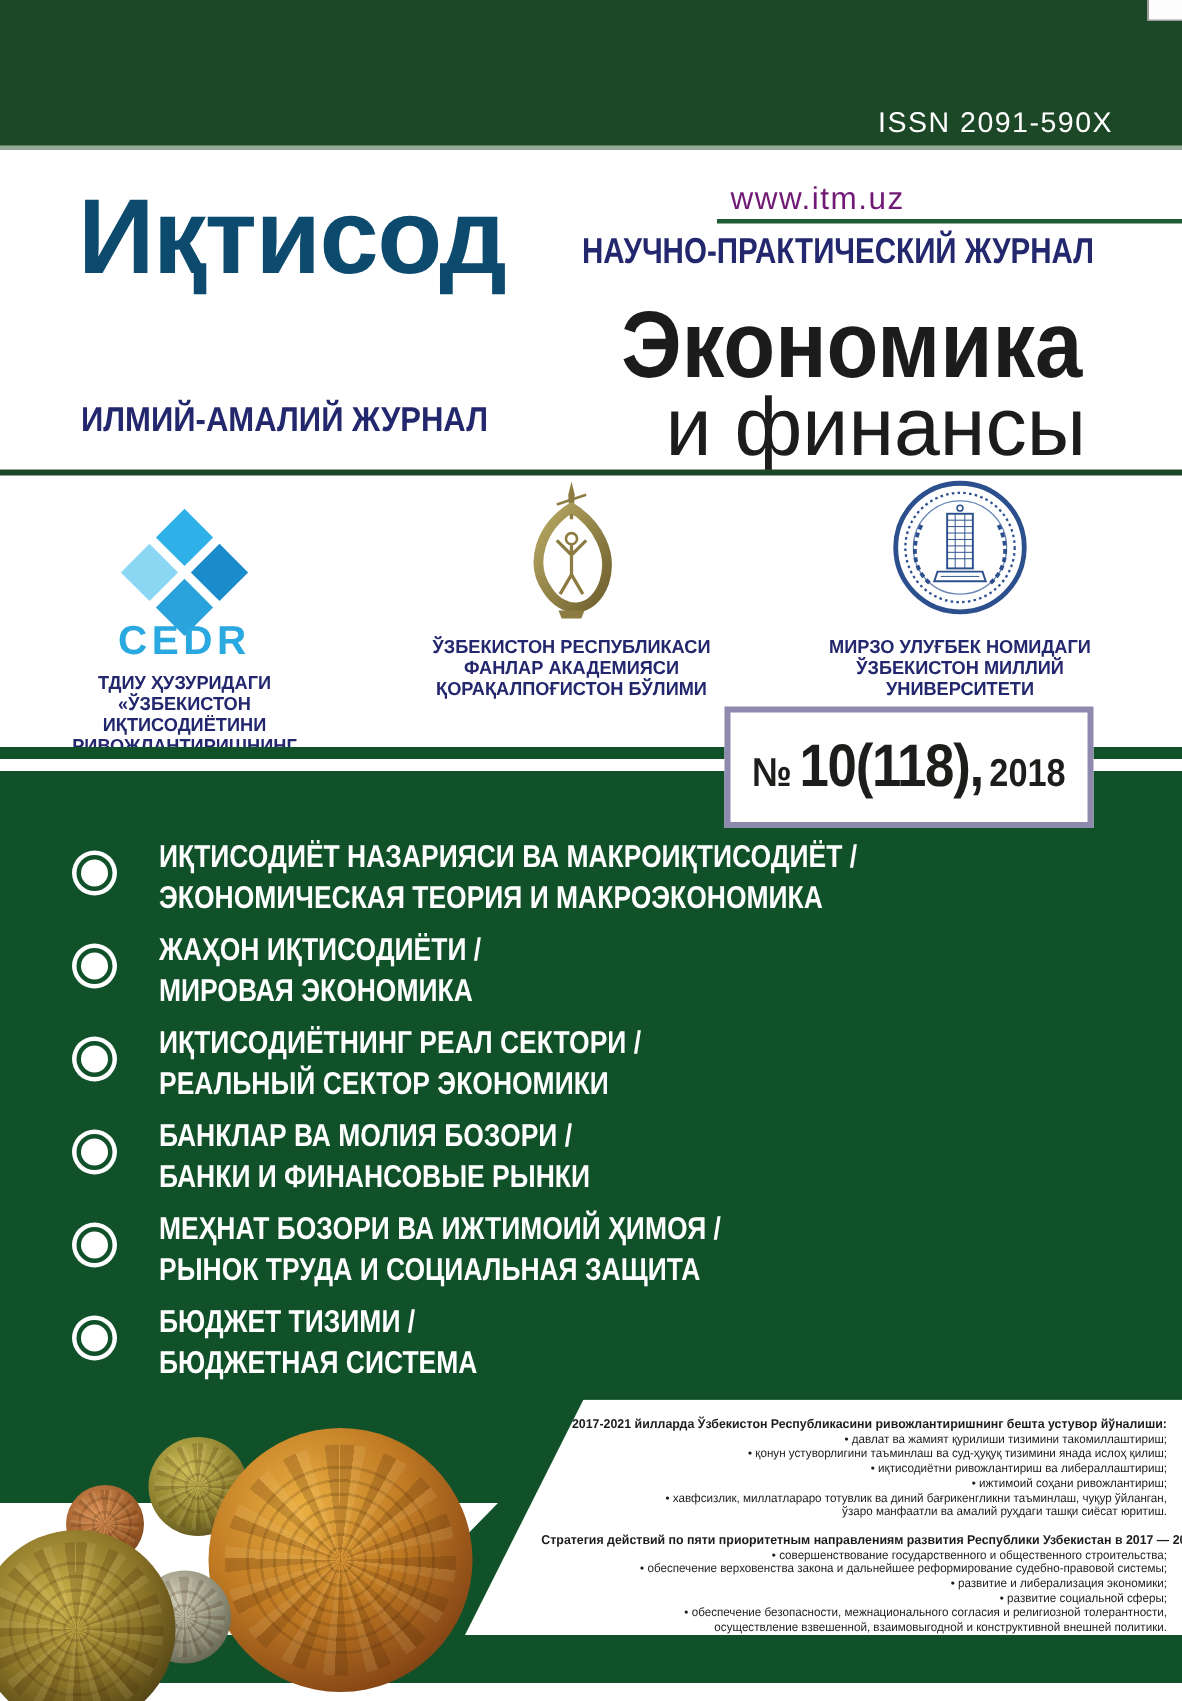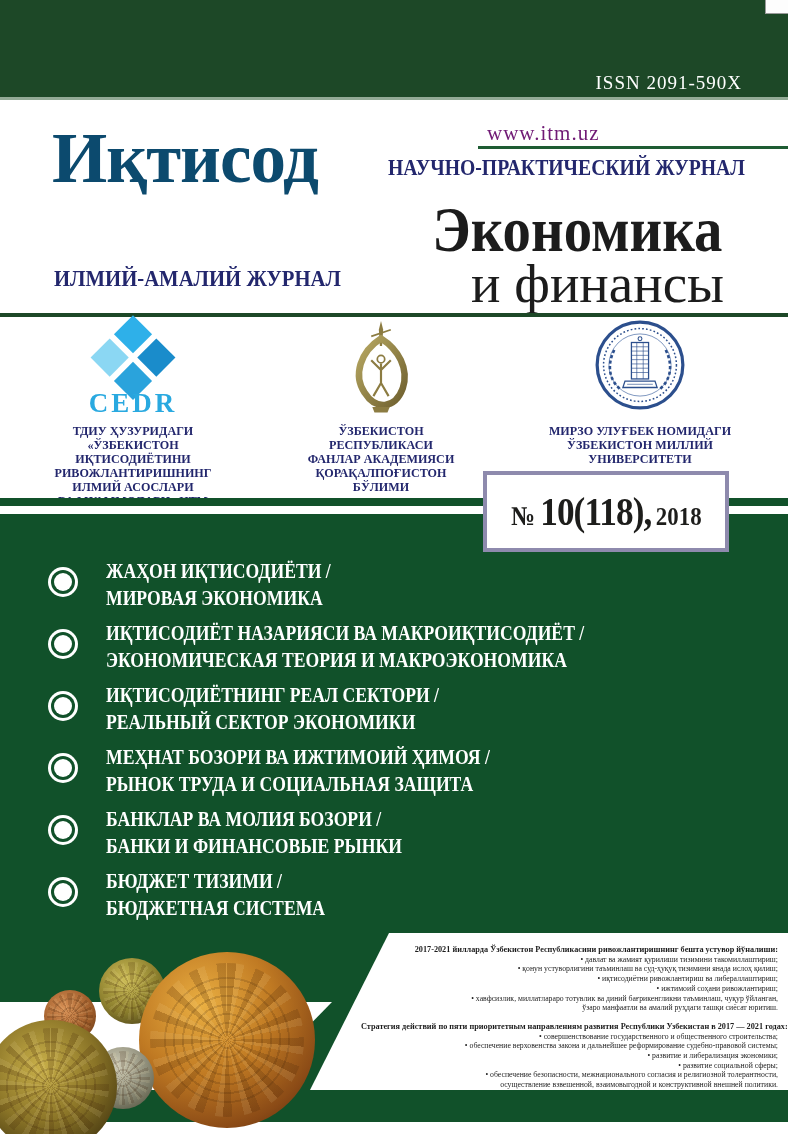--- a/index.html
+++ b/index.html
@@ -1,38 +1,38 @@
 <!DOCTYPE html>
 <html><head>
 <meta charset="utf-8">
 <style>
   html,body{margin:0;padding:0;background:#fff;}
   #page{position:relative;width:788px;height:1134px;background:#fff;overflow:hidden;
-        font-family:Liberation Serif, serif;}
+        font-family:Liberation Sans, sans-serif;}
   .abs{position:absolute;}
 
   
   #top-band{left:0;top:0;width:788px;height:97px;background:#1d4827;border-bottom:3px solid #93ab96;}
   #issn{right:46px;top:72px;color:#fff;font-size:19px;letter-spacing:1px;}
   #corner-artifact{right:0;top:0;width:22px;height:13px;background:#fdfdfd;border-left:1px solid #9a9a9a;border-bottom:1px solid #9a9a9a;}
 
   
   #title-uz-1{left:52px;top:118px;font-size:71px;font-weight:bold;color:#0c4a6e;letter-spacing:-1px;}
   #title-uz-2{left:54px;top:193px;font-size:57px;color:#1c1c1c;}
   #subtitle-uz{left:54px;top:266px;font-size:23px;font-weight:bold;color:#23276d;transform:scaleX(.9);transform-origin:left center;white-space:nowrap;}
   #website{left:487px;top:121px;font-size:21px;color:#701a75;letter-spacing:1px;}
   #website-rule{left:478px;top:146px;width:310px;height:3px;background:#1e5c33;}
   #subtitle-ru{left:388px;top:154px;font-size:24px;font-weight:bold;color:#23276d;transform:scaleX(.82);transform-origin:left center;white-space:nowrap;}
   #title-ru-1{right:66px;top:194px;font-size:63px;font-weight:bold;color:#1c1c1c;transform:scaleX(.9);transform-origin:right center;white-space:nowrap;}
   #title-ru-2{right:64px;top:252px;font-size:55px;color:#1c1c1c;white-space:nowrap;}
   #masthead-rule{left:0;top:313px;width:788px;height:4px;background:#1d4827;}
 
   
   .org-col{top:318px;height:180px;}
-  #org-cedr{left:36px;width:194px;}
+  #org-cedr{left:26px;width:194px;margin-top:24px;}
   #org-academy{left:284px;width:194px;}
   #org-university{left:540px;width:200px;}
   .org-lines{position:absolute;left:0;right:0;top:106px;text-align:center;color:#23276d;
              font-size:12.5px;font-weight:bold;line-height:14px;transform:scaleX(.97);}
   
   #cedr-diamonds{position:absolute;left:50%;top:10px;width:62px;height:62px;margin-left:-31px;
                  transform:rotate(45deg);display:grid;grid-template-columns:27px 27px;grid-template-rows:27px 27px;gap:6px;}
   #cedr-diamonds div{width:27px;height:27px;}
   .d-tl{background:#2eb0e9;} .d-tr{background:#1a8ccb;} .d-bl{background:#8bd7f3;} .d-br{background:#2aa3dc;}
   #cedr-word{position:absolute;left:0;right:0;top:70px;text-align:center;color:#29a9e0;font-size:27px;font-weight:bold;letter-spacing:3px;}
@@ -174,42 +174,42 @@
       <span id="issue-year">2018</span>
     </div>
   </div>
 
   <div class="abs" id="green-section">
     <div id="green-stripe"></div>
 
     <div id="section-list">
       <div class="sec-item">
         <span class="sec-bullet"></span>
+        <div class="sec-line">ИҚТИСОДИЁТ НАЗАРИЯСИ ВА МАКРОИҚТИСОДИЁТ /</div>
+        <div class="sec-line">ЭКОНОМИЧЕСКАЯ ТЕОРИЯ И МАКРОЭКОНОМИКА</div>
+      </div>
+      <div class="sec-item">
+        <span class="sec-bullet"></span>
         <div class="sec-line">ЖАҲОН ИҚТИСОДИЁТИ /</div>
         <div class="sec-line">МИРОВАЯ ЭКОНОМИКА</div>
       </div>
       <div class="sec-item">
         <span class="sec-bullet"></span>
-        <div class="sec-line">ИҚТИСОДИЁТ НАЗАРИЯСИ ВА МАКРОИҚТИСОДИЁТ /</div>
-        <div class="sec-line">ЭКОНОМИЧЕСКАЯ ТЕОРИЯ И МАКРОЭКОНОМИКА</div>
-      </div>
-      <div class="sec-item">
-        <span class="sec-bullet"></span>
         <div class="sec-line">ИҚТИСОДИЁТНИНГ РЕАЛ СЕКТОРИ /</div>
         <div class="sec-line">РЕАЛЬНЫЙ СЕКТОР ЭКОНОМИКИ</div>
       </div>
       <div class="sec-item">
         <span class="sec-bullet"></span>
+        <div class="sec-line">БАНКЛАР ВА МОЛИЯ БОЗОРИ /</div>
+        <div class="sec-line">БАНКИ И ФИНАНСОВЫЕ РЫНКИ</div>
+      </div>
+      <div class="sec-item">
+        <span class="sec-bullet"></span>
         <div class="sec-line">МЕҲНАТ БОЗОРИ ВА ИЖТИМОИЙ ҲИМОЯ /</div>
         <div class="sec-line">РЫНОК ТРУДА И СОЦИАЛЬНАЯ ЗАЩИТА</div>
-      </div>
-      <div class="sec-item">
-        <span class="sec-bullet"></span>
-        <div class="sec-line">БАНКЛАР ВА МОЛИЯ БОЗОРИ /</div>
-        <div class="sec-line">БАНКИ И ФИНАНСОВЫЕ РЫНКИ</div>
       </div>
       <div class="sec-item">
         <span class="sec-bullet"></span>
         <div class="sec-line">БЮДЖЕТ ТИЗИМИ /</div>
         <div class="sec-line">БЮДЖЕТНАЯ СИСТЕМА</div>
       </div>
     </div>
 
     <div id="strategy-panel">
       <div id="strategy-text">

